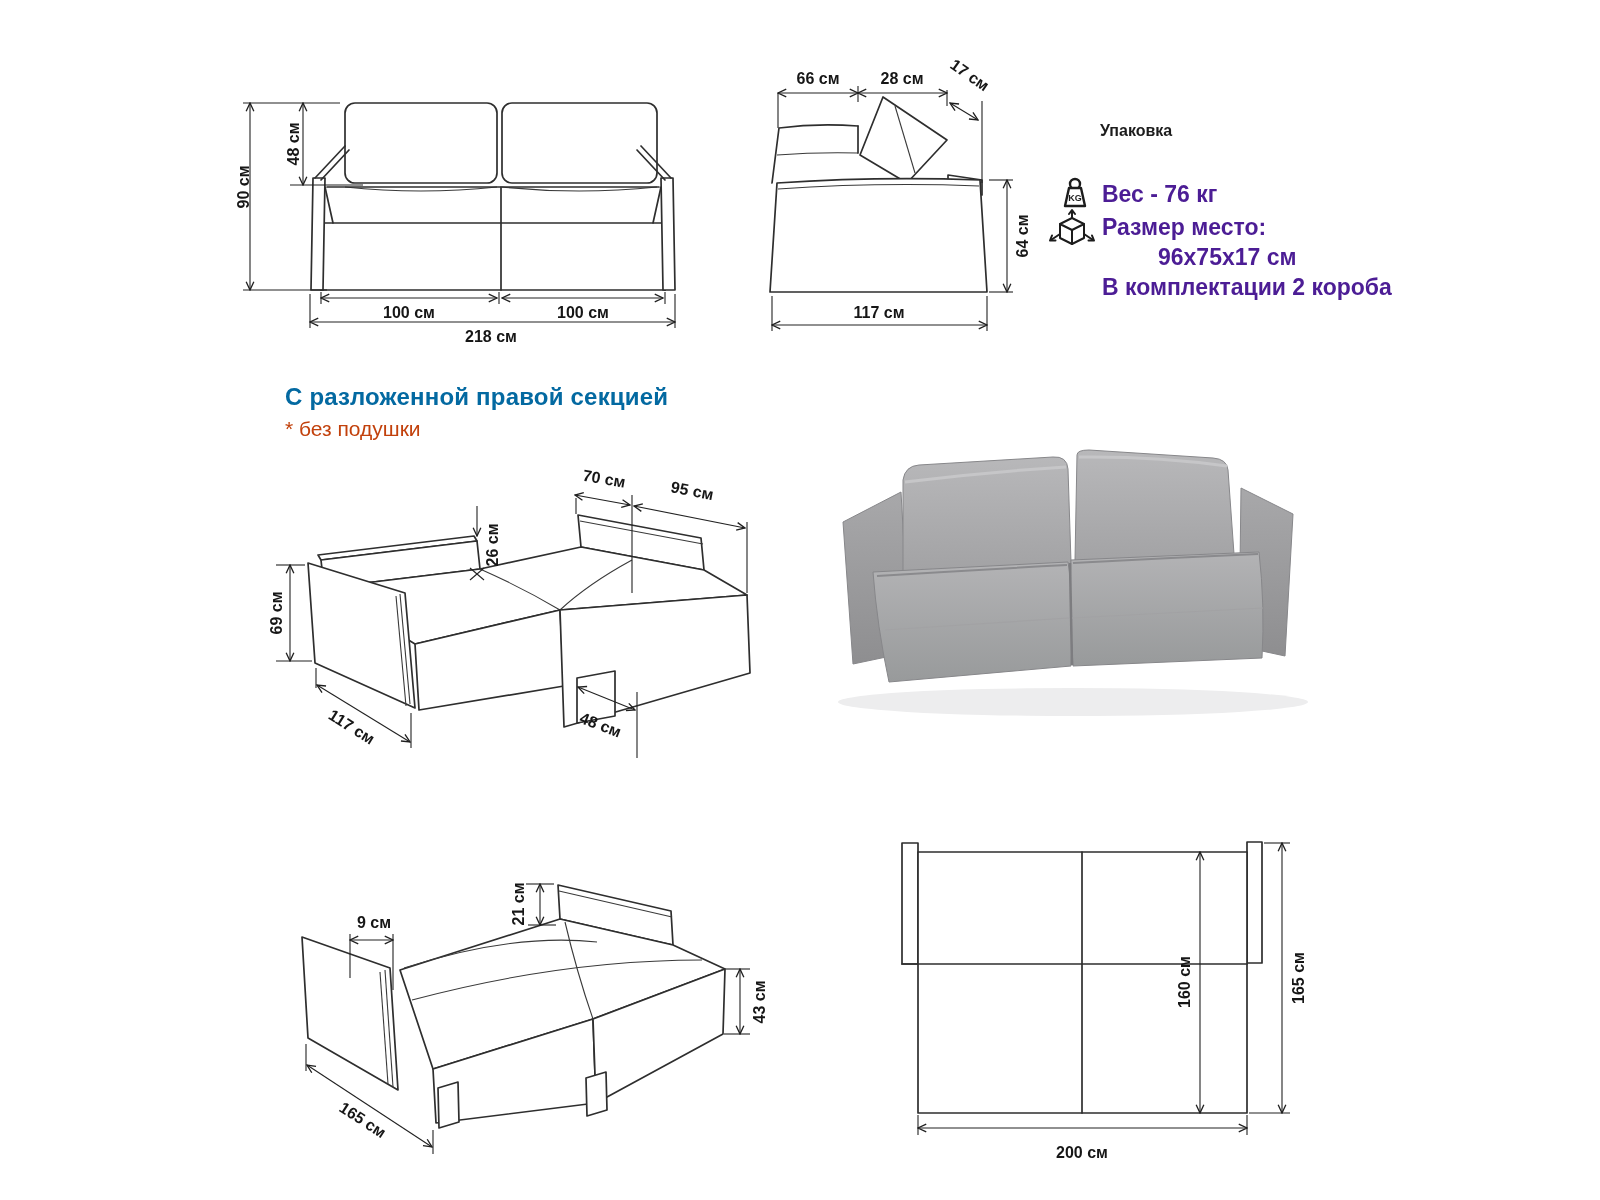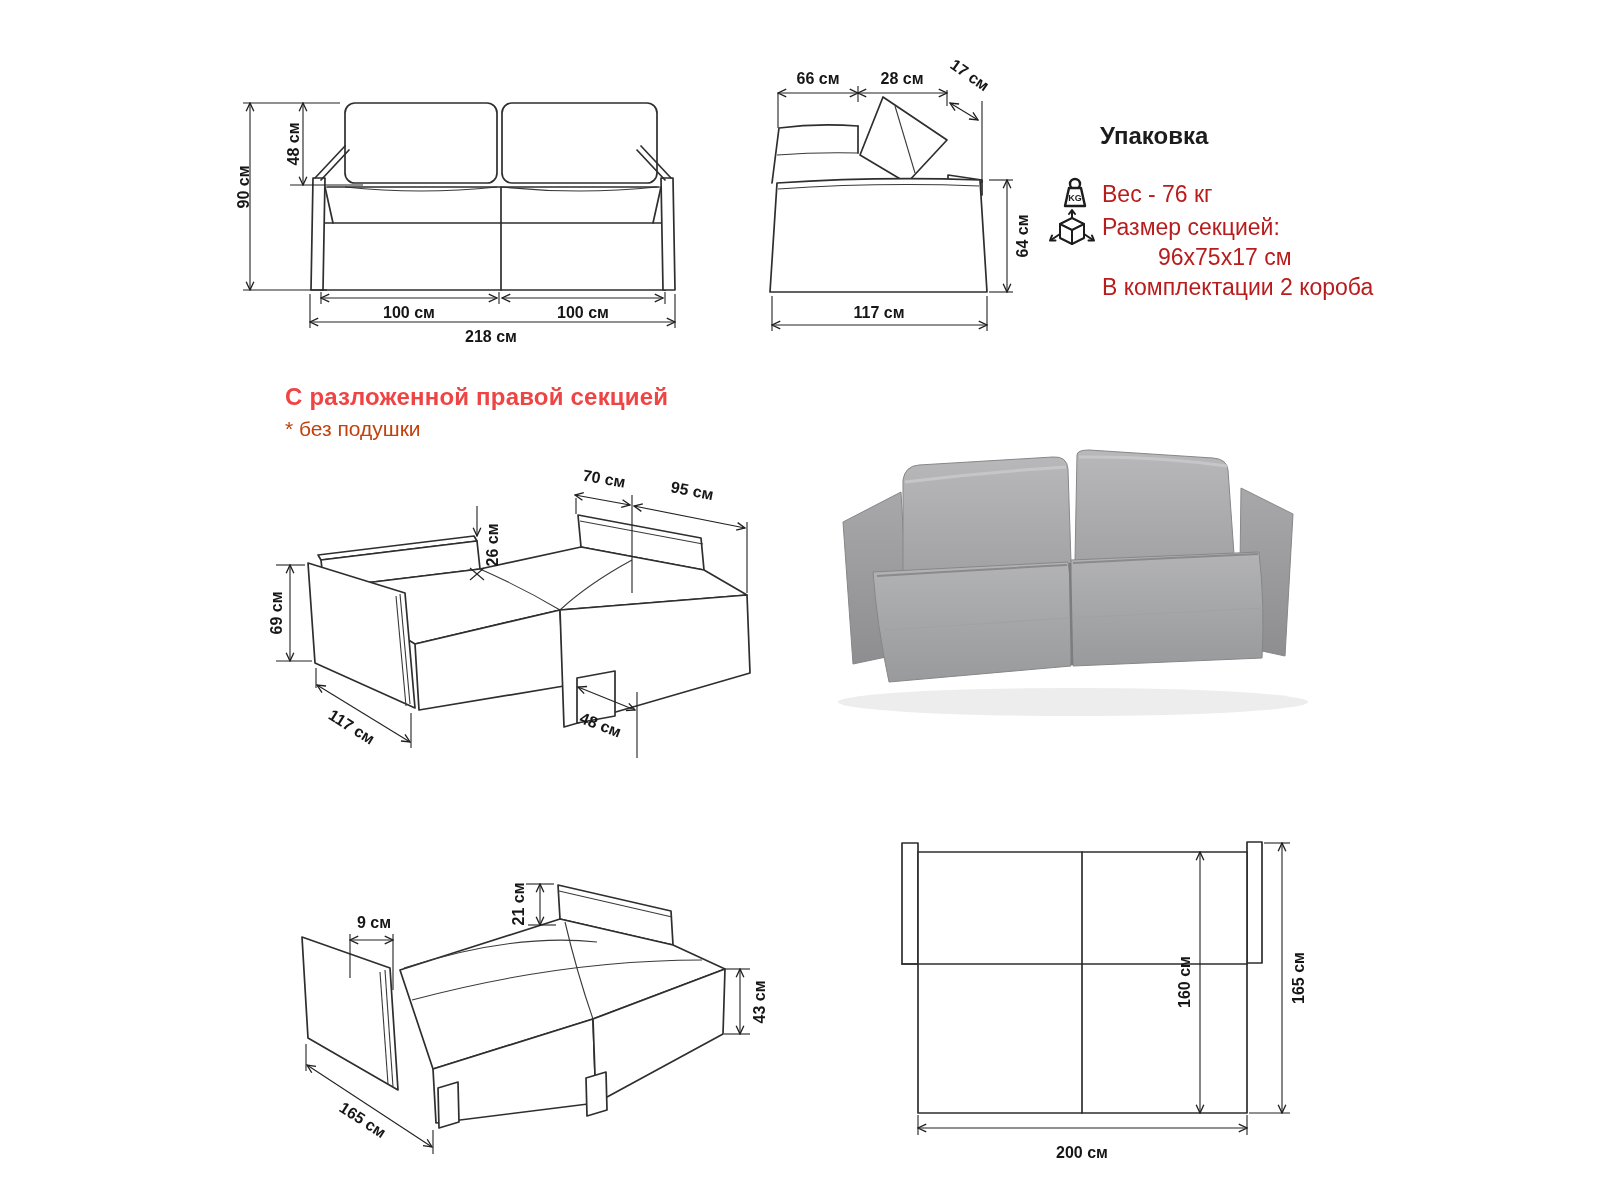--- a/index.html
+++ b/index.html
@@ -1,22 +1,22 @@
 <!DOCTYPE html>
 <html><head>
 <meta charset="utf-8">
 <style>
   html,body{margin:0;padding:0;background:#fff;}
   #canvas{position:relative;width:1600px;height:1200px;background:#ffffff;overflow:hidden;
           font-family:"Liberation Sans",sans-serif;color:#1c1c1c;}
   .abs{position:absolute;}
-  .heading{font-size:24px;font-weight:700;color:#ef4444;letter-spacing:.2px;}
+  .heading{font-size:24px;font-weight:700;color:#0369a1;letter-spacing:.2px;}
   .note{font-size:21px;font-weight:400;color:#c2410c;}
-  .pack-title{font-size:24px;font-weight:600;color:#1c1c1c;}
-  .pack-line{font-size:23px;font-weight:400;color:#b91c1c;}
+  .pack-title{font-size:16px;font-weight:600;color:#1c1c1c;}
+  .pack-line{font-size:23px;font-weight:700;color:#4c1d95;}
   svg text.dim{font-family:"Liberation Sans",sans-serif;font-size:16px;font-weight:700;fill:#161616;}
   svg .st{stroke:#2e2e2e;stroke-width:1.7;fill:none;stroke-linejoin:round;stroke-linecap:round;}
   svg .stw{stroke:#2e2e2e;stroke-width:1.7;fill:#ffffff;stroke-linejoin:round;}
   svg .dl{stroke:#222;stroke-width:1.1;fill:none;}
   svg .thin{stroke:#3a3a3a;stroke-width:1.1;fill:none;}
 </style>
 </head>
 <body>
 
 <div id="canvas">
@@ -115,21 +115,21 @@
       <polyline points="12,16 12,30 24,36 36,30 36,16"></polyline>
       <line x1="24" y1="22" x2="24" y2="36"></line>
       <line x1="24" y1="10" x2="24" y2="3"></line>
       <path d="M21,6 L24,2 L27,6"></path>
       <line x1="12" y1="26" x2="3" y2="32"></line>
       <path d="M4,27.5 L2,32.5 L7.5,32.5"></path>
       <line x1="36" y1="26" x2="45" y2="32"></line>
       <path d="M44,27.5 L46,32.5 L40.5,32.5"></path>
     </g>
   </svg>
-  <div class="abs pack-line" style="left:1102px;top:214px;">Размер секцией:</div>
+  <div class="abs pack-line" style="left:1102px;top:214px;">Размер место:</div>
   <div class="abs pack-line" style="left:1158px;top:244px;">96x75x17 см</div>
   <div class="abs pack-line" style="left:1102px;top:274px;">В комплектации 2 короба</div>
 
   <div class="abs heading" style="left:285px;top:383px;">С разложенной правой секцией</div>
   <div class="abs note" style="left:285px;top:417px;">* без подушки</div>
 
   <svg class="abs" style="left:258px;top:448px;" width="545" height="330" viewBox="0 0 545 330">
     <g>
       <polygon class="stw" points="320,67 443,90 446,122 323,99"></polygon>
       <line class="thin" x1="322" y1="73" x2="445" y2="96"></line>

